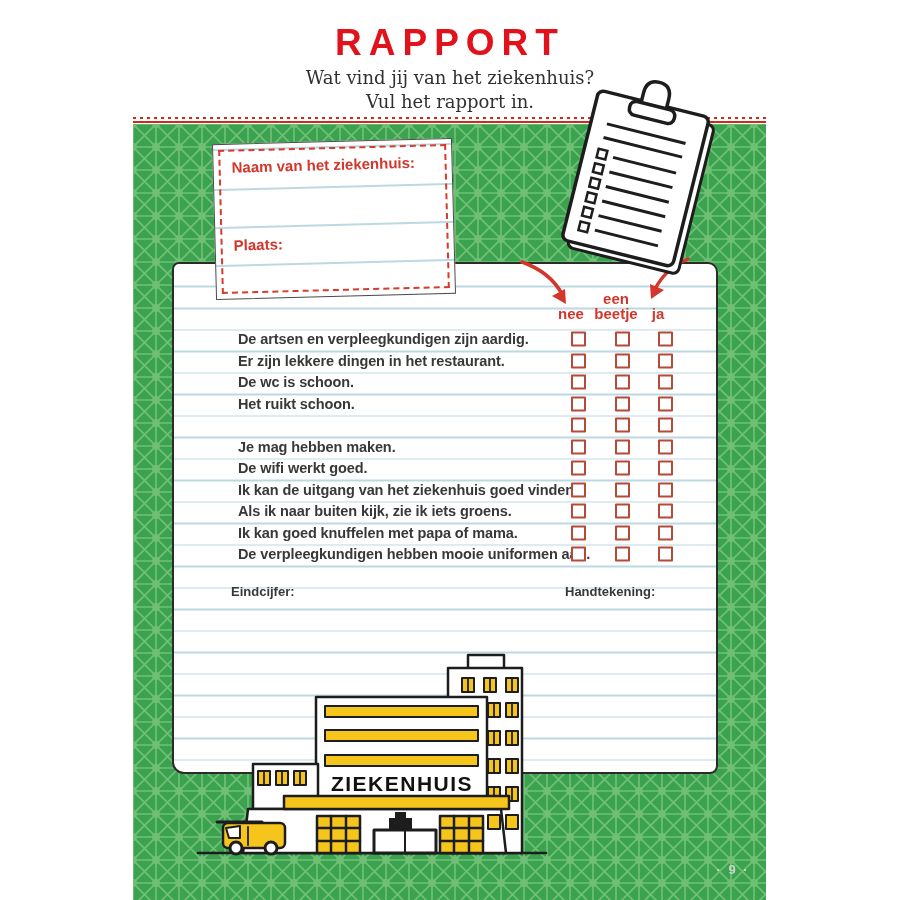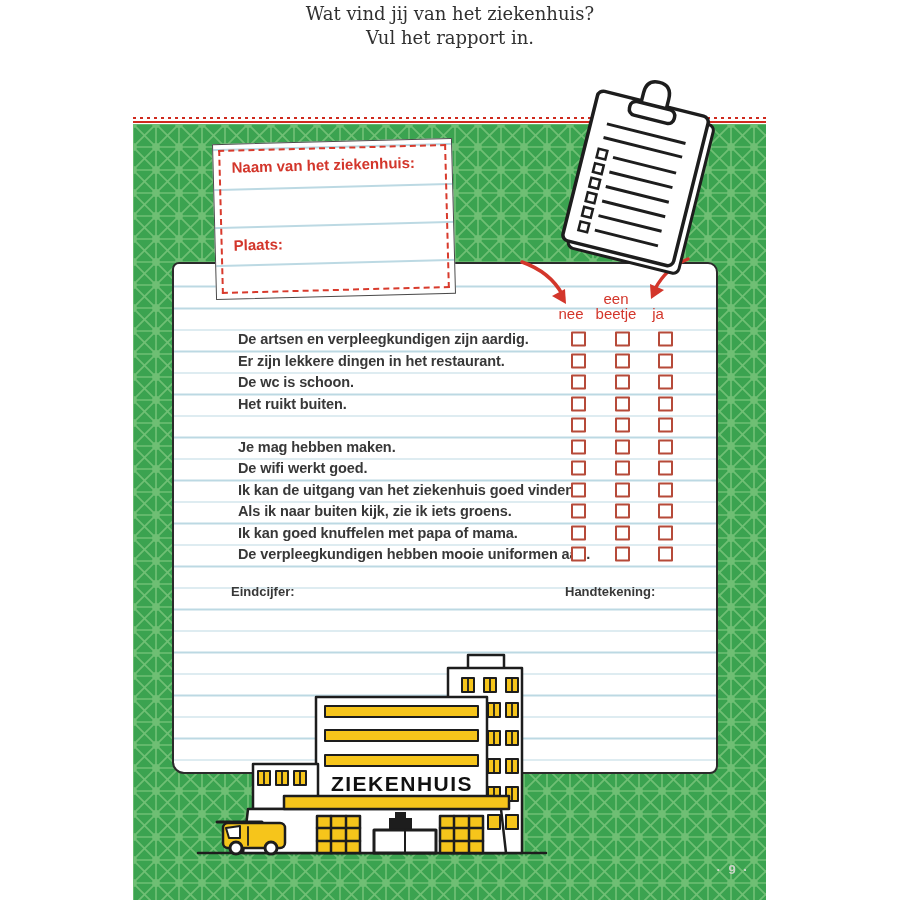--- a/index.html
+++ b/index.html
@@ -31,21 +31,21 @@
   .nc-f2{left:18px;top:118px;width:200px;height:26px;}
   
   .clipboard{position:absolute;left:533px;top:72px;z-index:6;}
   
   .paper{position:absolute;left:39px;top:145px;width:546px;height:512px;z-index:2;
     background-color:#fff;border:2.5px solid #2b2b2b;border-radius:7px 10px 8px 12px;
     box-sizing:border-box;
     background-image:repeating-linear-gradient(to bottom,transparent 0 19.5px,#bcd9e3 19.5px 21.5px);
     background-position:0 2.5px;}
   .arrows{position:absolute;left:330px;top:-8px;}
-  .sh{position:absolute;font-weight:400;font-size:15px;line-height:15px;color:#d3362b;text-align:center;}
+  .sh{position:absolute;font-weight:700;font-size:15px;line-height:15px;color:#d3362b;text-align:center;}
   .sh-nee{left:372px;top:42px;width:50px;}
   .sh-eb{left:416px;top:27px;width:52px;}
   .sh-ja{left:462px;top:42px;width:44px;}
   .rows{position:absolute;left:0;top:64.5px;right:0;padding-left:7px;}
   .row{position:relative;height:21.5px;}
   .row .q{position:absolute;left:57px;top:50%;transform:translateY(-50%);
     font-size:14.5px;font-weight:700;color:#383838;white-space:nowrap;letter-spacing:-0.1px;}
   .cb{position:absolute;top:50%;transform:translateY(-50%);width:11px;height:11px;
     border:2px solid #b64a39;background:#fff;border-radius:1px;}
   .c1{left:390px;} .c2{left:434px;} .c3{left:477px;}
@@ -56,20 +56,21 @@
   
   .hospital{position:absolute;left:57px;top:523px;z-index:4;}
   
   .pagenum{position:absolute;left:570px;top:745px;width:60px;text-align:center;z-index:2;
     color:#ccd5c8;font-weight:700;font-size:13px;letter-spacing:2px;}
 </style>
 </head>
 <body>
 
 <div class="hdr">
+  <h1>RAPPORT</h1>
   <p>Wat vind jij van het ziekenhuis?</p>
   <p>Vul het rapport in.</p>
 </div>
 
 <div class="panel">
   <div class="dline-dot"></div>
   <div class="dline-solid"></div>
 
   <svg class="pat" width="633" height="776">
     <defs>
@@ -121,21 +122,21 @@
         <span class="cb c2"></span>
         <span class="cb c3"></span>
       </div>
       <div class="row">
         <span class="q">De wc is schoon.</span>
         <span class="cb c1"></span>
         <span class="cb c2"></span>
         <span class="cb c3"></span>
       </div>
       <div class="row">
-        <span class="q">Het ruikt buiten.</span>
+        <span class="q">Het ruikt schoon.</span>
         <span class="cb c1"></span>
         <span class="cb c2"></span>
         <span class="cb c3"></span>
       </div>
       <div class="row">
         <span class="cb c1"></span>
         <span class="cb c2"></span>
         <span class="cb c3"></span>
       </div>
       <div class="row">

